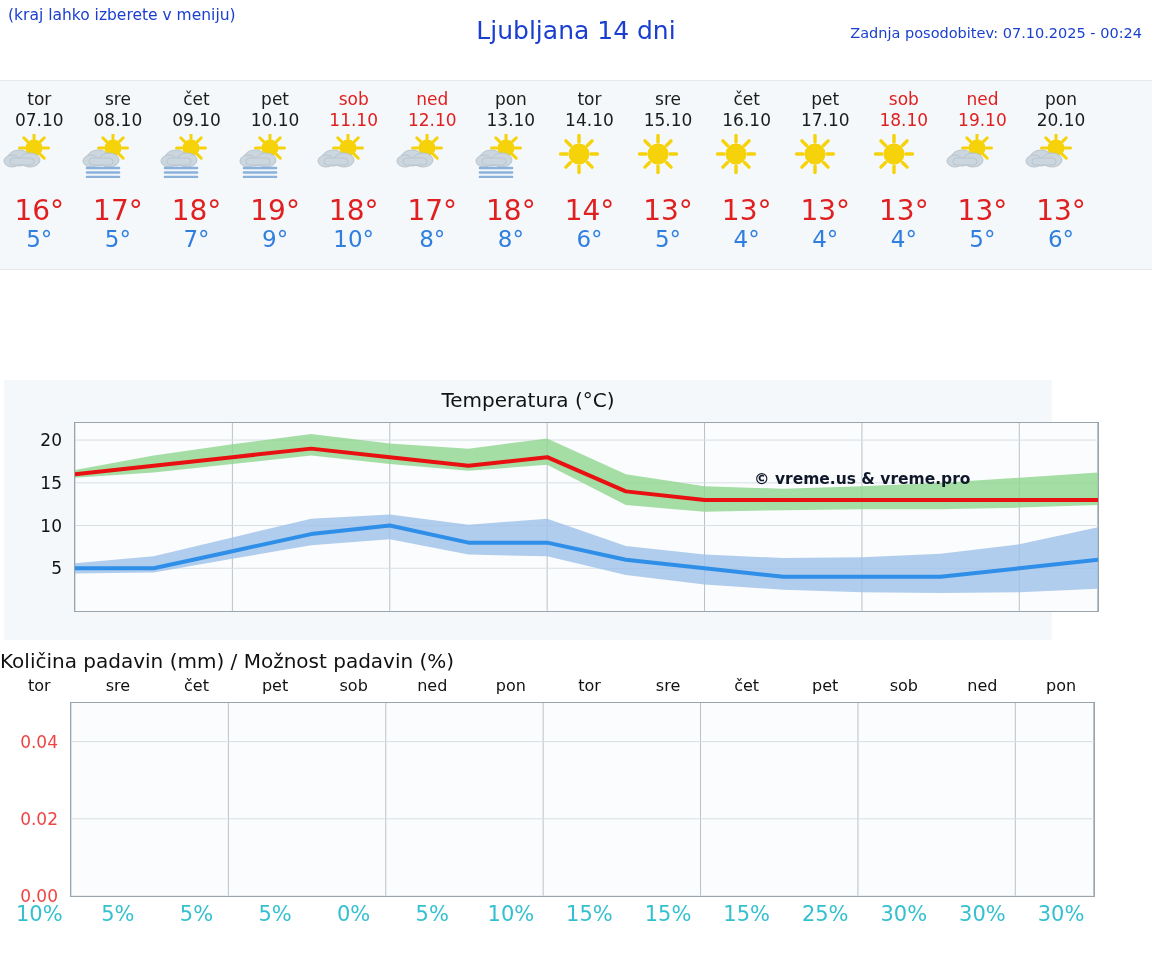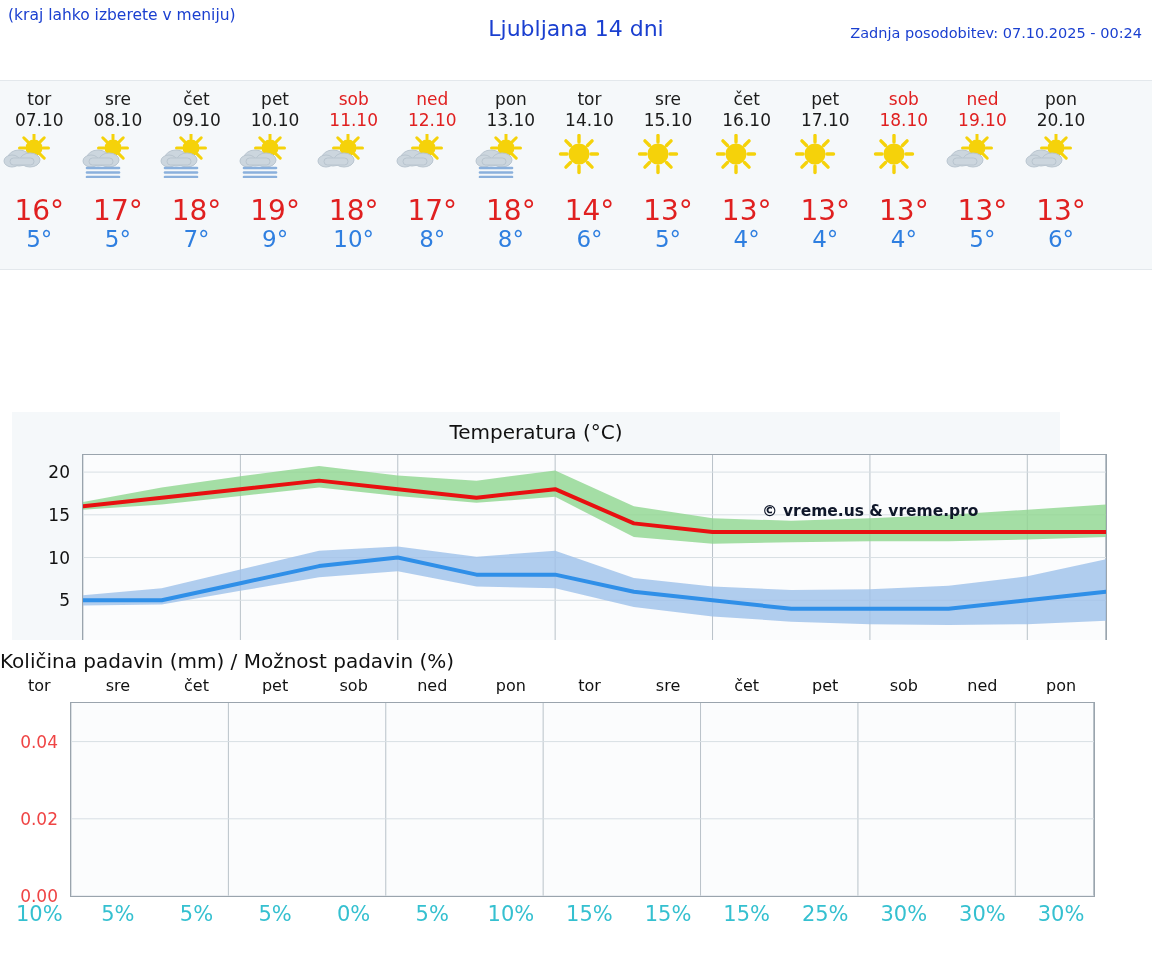--- a/index.html
+++ b/index.html
@@ -13,21 +13,21 @@
   .page { position: relative; width: 1152px; height: 975px; }
 
   
   .topbar { position: relative; height: 60px; }
   .menu-note {
     position: absolute; left: 8px; top: 6px;
     font-size: 15.5px; color: #1a3fd0;
   }
   .title {
     position: absolute; left: 0; top: 16px; width: 1152px;
-    text-align: center; font-size: 22px; color: #1a3fd0;
+    text-align: center; font-size: 25px; color: #1a3fd0;
   }
   .updated {
     position: absolute; right: 10px; top: 25px;
     font-size: 14.5px; color: #1a3fd0;
   }
 
   
   .days {
     position: absolute; left: 0; top: 80px;
     width: 1152px; height: 190px;
@@ -44,24 +44,23 @@
   .day .dow { font-size: 17px; color: #1b1b1b; line-height: 21px; }
   .day .dow.we { color: #e02020; }
   .day .date { font-size: 17px; color: #1b1b1b; line-height: 21px; }
   .day .date.we { color: #e02020; }
   .day .icon { height: 46px; margin-top: 3px; position: relative; }
   .day .tmax { font-size: 28px; color: #e02020; line-height: 29px; margin-top: 16px; }
   .day .tmin { font-size: 23px; color: #2f7fe0; line-height: 29px; }
 
   
   .temp-sec {
-    position: absolute; left: 12px; top: 380px;
+    position: absolute; left: 4px; top: 380px;
     width: 1048px; height: 260px;
     background: #f5f8fa;
-    margin-top: 32px;
   }
   .chart-title {
     text-align: center; font-size: 20px; color: #111;
     padding-top: 8px;
   }
   .temp-plot {
     position: absolute; left: 70px; top: 42px;
     width: 1025px; height: 190px;
     background: #fbfcfd;
     border: 1px solid #9aa4ad;

